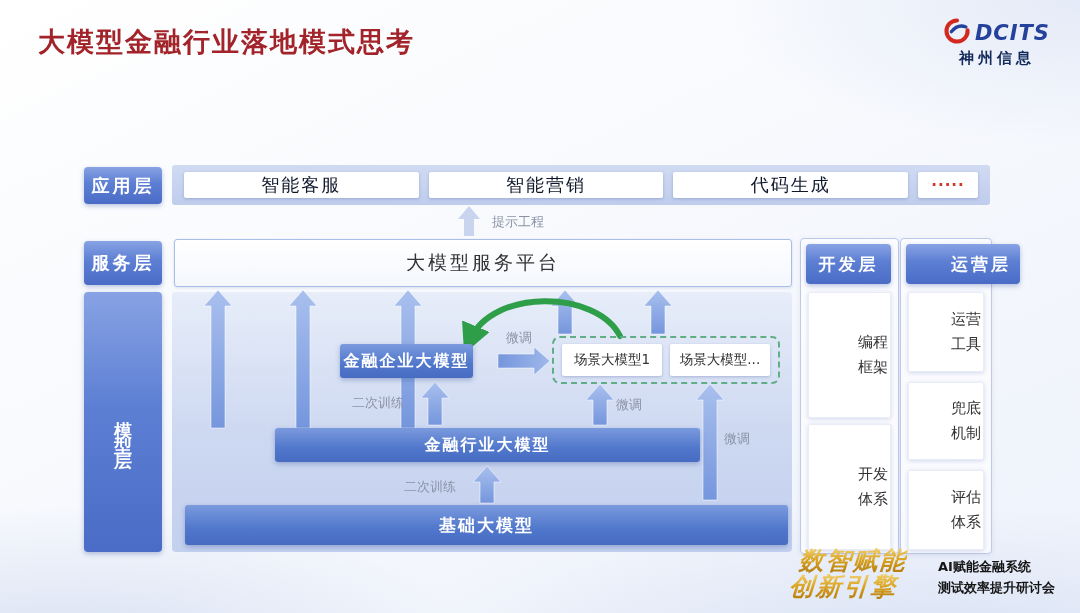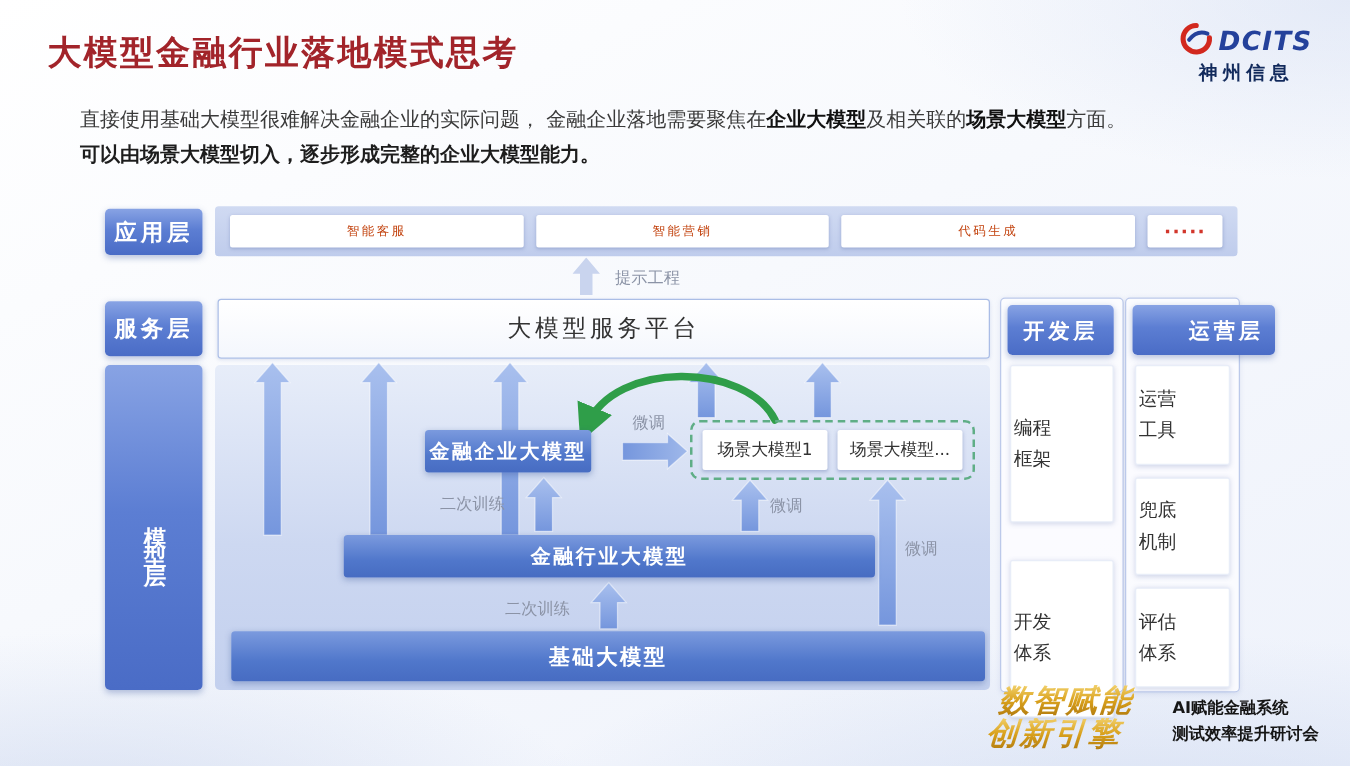--- a/index.html
+++ b/index.html
@@ -17,41 +17,41 @@
   .logo-brand{font-size:21px;font-weight:900;font-style:italic;color:#24419b;letter-spacing:1px;}
   .logo-company{font-size:15px;font-weight:700;color:#122a5c;letter-spacing:4px;margin-top:1px;}
   .intro{left:64px;top:82px;width:960px;font-size:16px;color:#3a3a3a;line-height:1.75;}
   .intro b{color:#111;}
   .intro-line2{font-weight:bold;color:#1d1d1d;}
   .layer-label{display:flex;align-items:center;justify-content:center;color:#fff;font-weight:bold;font-size:18px;letter-spacing:3px;
     background:linear-gradient(180deg,#88a3e4 0%,#5c7ed3 45%,#4a6cc6 100%);border-radius:4px;box-shadow:0 2px 5px rgba(60,90,160,.35);z-index:4;}
   .vertical{writing-mode:vertical-rl;text-orientation:upright;letter-spacing:16px;padding-top:16px;box-sizing:border-box;}
   .app-row{left:172px;top:165px;width:818px;height:40px;background:linear-gradient(180deg,#d0daf2 0%,#bfccec 100%);
     border-radius:3px;display:flex;align-items:center;gap:10px;padding:0 12px;box-sizing:border-box;z-index:3;}
-  .app-item{flex:1;height:26px;background:#fff;display:flex;align-items:center;justify-content:center;font-size:10px;color:#c2410c;
+  .app-item{flex:1;height:26px;background:#fff;display:flex;align-items:center;justify-content:center;font-size:18px;color:#0f172a;
     box-shadow:0 1px 3px rgba(80,100,160,.35);border-radius:2px;letter-spacing:2px;}
   .app-more{flex:0 0 60px;color:#d2362b;font-weight:bold;font-size:15px;letter-spacing:1px;}
   .service-box{left:174px;top:239px;width:616px;height:46px;background:linear-gradient(180deg,#ffffff 0%,#f4f7fd 100%);
     border:1px solid #aabde6;border-radius:3px;display:flex;align-items:center;justify-content:center;font-size:19px;
     letter-spacing:3px;color:#333;z-index:3;box-shadow:0 1px 3px rgba(100,120,180,.2);}
   .model-panel{left:172px;top:292px;width:620px;height:260px;background:linear-gradient(180deg,#e7edf9 0%,#cdd8f1 55%,#c3d0ee 100%);border-radius:4px;z-index:1;}
   .arrows{left:172px;top:285px;z-index:2;}
   .model-box{display:flex;align-items:center;justify-content:center;color:#fff;font-weight:bold;letter-spacing:2px;
     background:linear-gradient(180deg,#7b9ade 0%,#5077cb 60%,#476cc2 100%);border-radius:3px;z-index:3;box-shadow:0 2px 5px rgba(50,80,150,.35);}
   .enterprise{left:340px;top:344px;width:133px;height:34px;font-size:16px;}
   .industry{left:275px;top:428px;width:425px;height:34px;font-size:16px;}
   .base{left:185px;top:505px;width:603px;height:40px;font-size:17px;}
   .scenario-group{left:552px;top:336px;width:228px;height:48px;border:2px dashed #5fae86;border-radius:8px;
     display:flex;align-items:center;justify-content:center;gap:8px;padding:0 8px;box-sizing:border-box;z-index:3;}
   .scenario-box{background:#fff;height:32px;display:flex;align-items:center;justify-content:center;font-size:13.5px;color:#333;
     box-shadow:0 1px 3px rgba(80,100,160,.35);border-radius:2px;flex:1;}
   .ann{font-size:13px;color:#8b93a6;z-index:4;white-space:nowrap;}
   .side-panel{background:rgba(252,253,255,.8);border:1px solid #bcc9ea;border-radius:4px;z-index:1;box-shadow:0 1px 4px rgba(100,120,180,.15);}
   .side-cell{background:#fff;border:1px solid #e8edf8;box-shadow:0 1px 4px rgba(90,110,170,.25);border-radius:2px;
-    display:flex;align-items:center;justify-content:flex-start;z-index:3;font-size:15px;color:#333;}
+    display:flex;align-items:center;justify-content:flex-end;z-index:3;font-size:15px;color:#333;}
   .cell-text{width:34px;word-break:break-all;text-align:center;line-height:1.7;display:inline-block;}
   .slogan{left:798px;top:548px;font-style:italic;font-weight:900;line-height:1.05;transform:skewX(-4deg);z-index:5;}
   .slogan-l1,.slogan-l2{font-size:25px;letter-spacing:2px;
     background:linear-gradient(180deg,#f2d06a 0%,#d8a01c 50%,#b0790e 100%);-webkit-background-clip:text;background-clip:text;color:transparent;}
   .slogan-l2{margin-left:-8px;}
   .event{left:938px;top:557px;width:120px;text-align:left;font-size:13px;font-weight:bold;color:#151515;line-height:1.6;z-index:5;}
 </style>
 </head>
 <body>
 
@@ -65,24 +65,20 @@
         <svg width="26" height="26" viewBox="0 0 32 32">
           <path d="M16 3 A13 13 0 1 0 29 15" stroke="#d2281e" stroke-width="5" fill="none" stroke-linecap="round"></path>
           <path d="M9 17 Q17 7 27 11" stroke="#24419b" stroke-width="4" fill="none" stroke-linecap="round"></path>
         </svg>
       </span>
       <span class="logo-brand">DCITS</span>
     </div>
     <div class="logo-company">神州信息</div>
   </div>
 
-  <div class="abs intro">
-    <div class="intro-line1"><span>直接使用基础大模型很难解决金融企业的实际问题， 金融企业落地需要聚焦在</span><b>企业大模型</b><span>及相关联的</span><b>场景大模型</b><span>方面。</span></div>
-    <div class="intro-line2">可以由场景大模型切入，逐步形成完整的企业大模型能力。</div>
-  </div>
 
   <div class="abs layer-label" style="left:84px;top:167px;width:78px;height:37px;">应用层</div>
   <div class="abs app-row">
     <div class="app-item">智能客服</div>
     <div class="app-item">智能营销</div>
     <div class="app-item">代码生成</div>
     <div class="app-item app-more">·····</div>
   </div>
 
   <div class="abs" style="left:458px;top:206px;z-index:3;">
@@ -137,21 +133,21 @@
   <div class="abs ann" style="left:616px;top:396px;">微调</div>
   <div class="abs ann" style="left:724px;top:430px;">微调</div>
   <div class="abs ann" style="left:352px;top:394px;">二次训练</div>
   <div class="abs ann" style="left:404px;top:478px;">二次训练</div>
 
   <div class="abs side-panel" style="left:800px;top:238px;width:97px;height:314px;"></div>
   <div class="abs layer-label" style="left:806px;top:244px;width:85px;height:40px;font-size:17px;">开发层</div>
   <div class="abs side-cell" style="left:808px;top:292px;width:81px;height:124px;">
       <span class="cell-text">编程框架</span>
     </div>
-  <div class="abs side-cell" style="left:808px;top:448px;width:81px;height:124px;font-family:Liberation Mono, monospace;">
+  <div class="abs side-cell" style="left:808px;top:424px;width:81px;height:124px;">
       <span class="cell-text">开发体系</span>
     </div>
 
   <div class="abs side-panel" style="left:900px;top:238px;width:90px;height:314px;"></div>
   <div class="abs layer-label" style="left:906px;top:244px;width:78px;height:40px;font-size:17px;padding-left:36px;">运营层</div>
   <div class="abs side-cell" style="left:908px;top:292px;width:74px;height:78px;">
       <span class="cell-text">运营工具</span>
     </div>
   <div class="abs side-cell" style="left:908px;top:382px;width:74px;height:76px;">
       <span class="cell-text">兜底机制</span>

